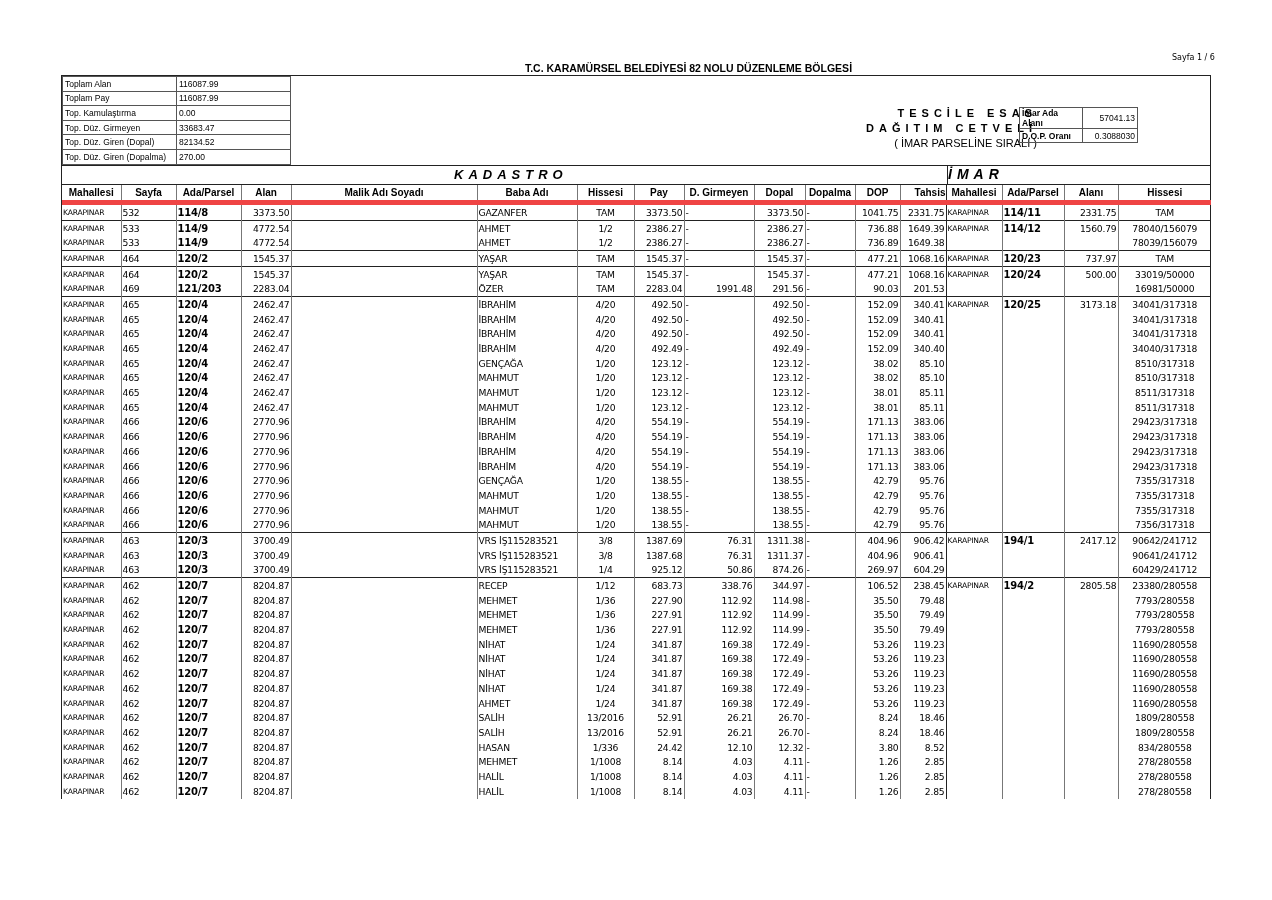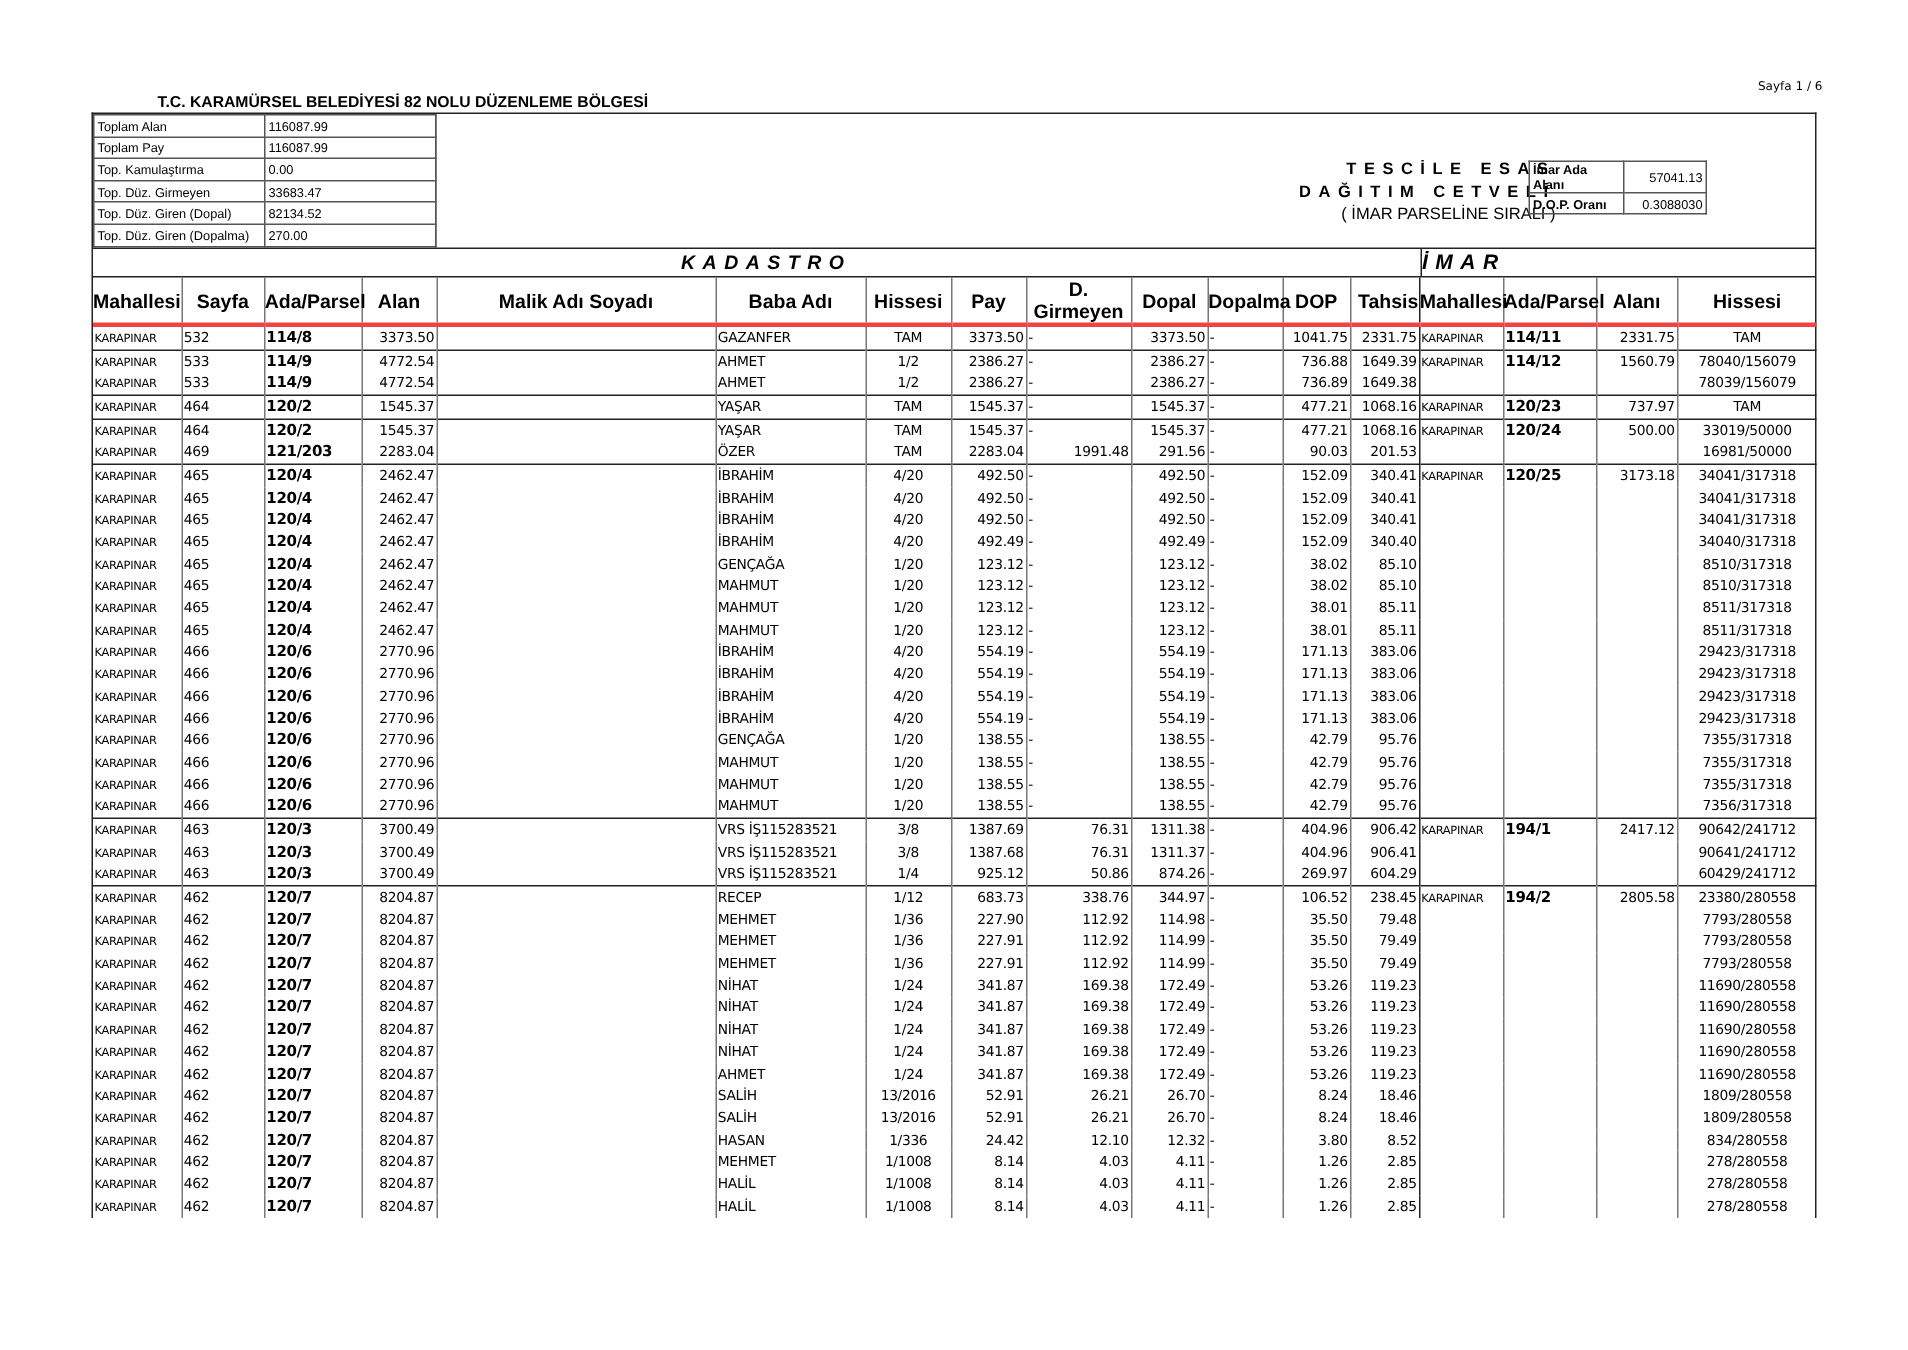--- a/index.html
+++ b/index.html
@@ -1,37 +1,37 @@
 <!DOCTYPE html>
 <html><head>
 <meta charset="utf-8">
 <style>
   html, body { margin: 0; padding: 0; background: #ffffff; }
   body { width: 1272px; height: 900px; position: relative; font-family: "Liberation Sans", sans-serif; color: #000; overflow: hidden; }
   .page-no { position: absolute; top: 53px; left: 1172px; font-size: 8px; font-family: "DejaVu Sans", sans-serif; }
-  .doc-title { position: absolute; top: 62px; left: 0; width: 1272px; font-size: 10.5px; font-weight: bold; padding-left: 105px; box-sizing: border-box; }
+  .doc-title { position: absolute; top: 62px; left: 0; width: 1272px; text-align: center; font-size: 10.5px; font-weight: bold; padding-left: 105px; box-sizing: border-box; }
   .frame { position: absolute; left: 61px; top: 75px; width: 1150px; border: 1.5px solid #222; border-bottom: none; box-sizing: border-box; }
   .header-block { position: relative; height: 89px; }
   .summary { position: absolute; left: 0; top: 0; border-collapse: collapse; font-size: 8.5px; }
   .summary td { border: 1px solid #555; height: 13.6px; padding: 0 2px; white-space: nowrap; }
   .summary td.k { width: 109px; }
   .summary td.v { width: 109px; }
   .summary-right { position: absolute; left: 228px; top: 0; width: 0; height: 89px; border-left: 1px solid #555; }
   .center-title { position: absolute; left: 400px; top: 30px; width: 575px; text-align: right; }
   .center-title .t1, .center-title .t2 { font-weight: bold; font-size: 11px; letter-spacing: 5px; line-height: 15px; }
   .center-title .t3 { font-size: 11px; line-height: 14px; }
   .imar-box { position: absolute; left: 957px; top: 31px; border-collapse: collapse; font-size: 8.5px; }
   .imar-box td { border: 1px solid #555; height: 13px; padding: 0 2px; }
   .imar-box td.k { font-weight: bold; width: 58px; }
   .imar-box td.v { text-align: right; width: 50px; }
   .section-row { display: flex; height: 18px; border-top: 1.5px solid #222; border-bottom: 1px solid #222; }
   .sec-kadastro { width: 886px; font-weight: bold; font-style: italic; font-size: 13px; letter-spacing: 5px; padding-left: 392px; box-sizing: border-box; line-height: 17px; border-right: 1.5px solid #222; }
   .sec-imar { flex: 1; font-weight: bold; font-style: italic; font-size: 14px; letter-spacing: 5px; padding-right: 80px; line-height: 17px; }
   table.main { border-collapse: collapse; font-size: 10px; table-layout: fixed; width: 1149px; }
-  table.main th { font-family: "Liberation Sans", sans-serif; font-weight: bold; font-size: 13px; height: 15px; border-bottom: 3px solid #ef4444; border-right: 1px solid #777; padding: 0; }
+  table.main th { font-family: "Liberation Sans", sans-serif; font-weight: bold; font-size: 10px; height: 15px; border-bottom: 5px solid #ef4444; border-right: 1px solid #777; padding: 0; }
   table.main td { font-family: "DejaVu Sans", sans-serif; font-size: 9.2px; height: 14.7px; padding: 0 1px; white-space: nowrap; border-right: 1px solid #777; overflow: hidden; letter-spacing: -0.2px; }
   table.main td.mah { font-size: 7.6px; padding-left: 1px; }
   table.main td.bold { font-weight: bold; font-size: 10px; }
   table.main td.r { text-align: right; }
   table.main td.c { text-align: center; }
   table.main td.sep-right { border-right: 1.5px solid #222; }
   table.main th.sep-right { border-right: 1.5px solid #222; text-align: right; }
   table.main td.last, table.main th.last { border-right: none; }
   table.main tr.grp td { border-top: 1px solid #222; }
 </style>

